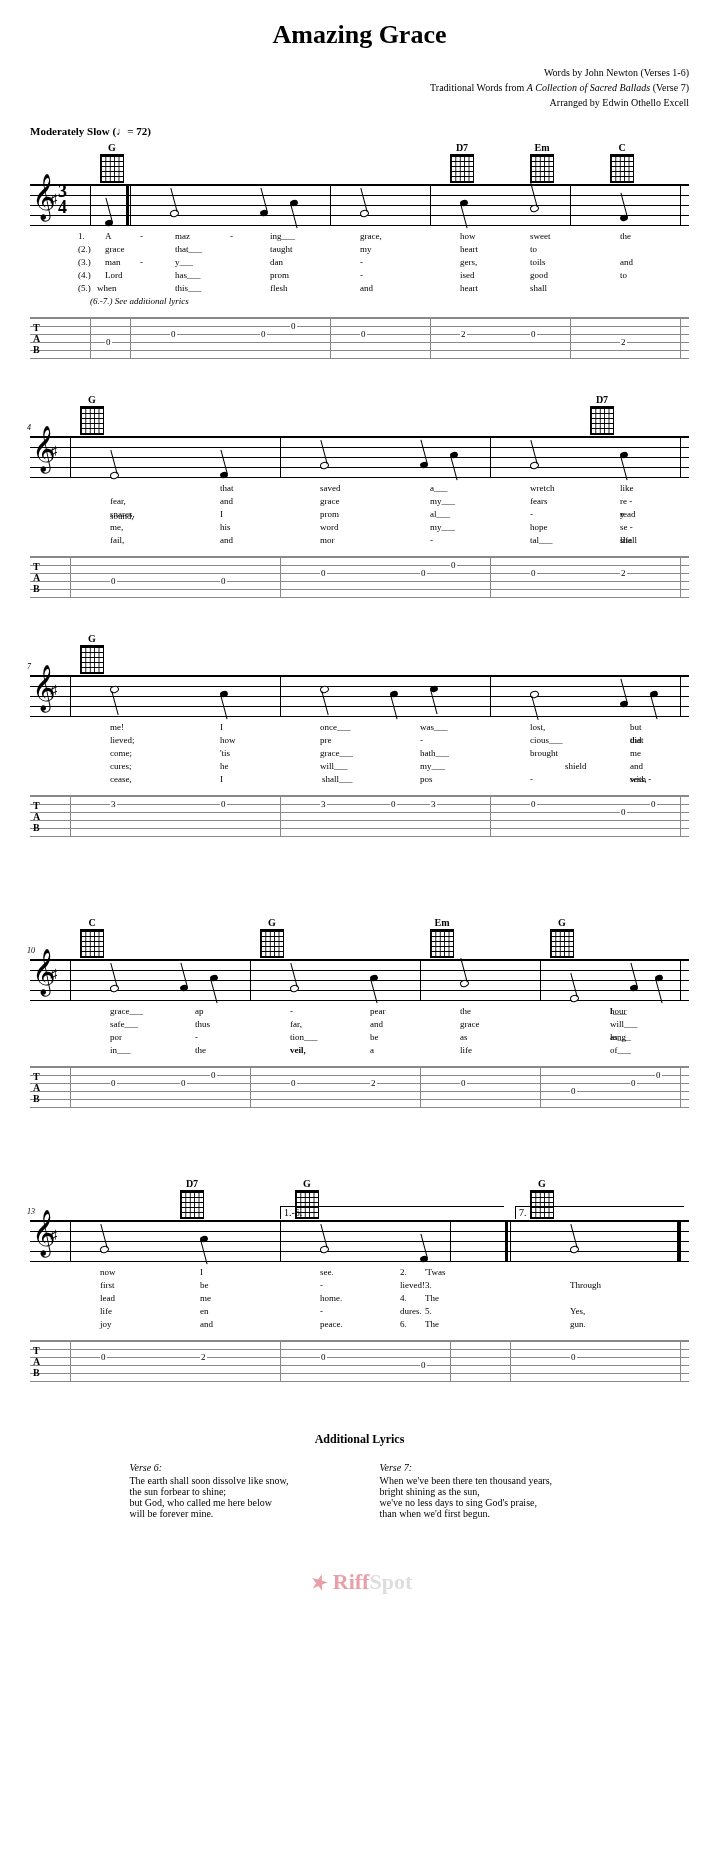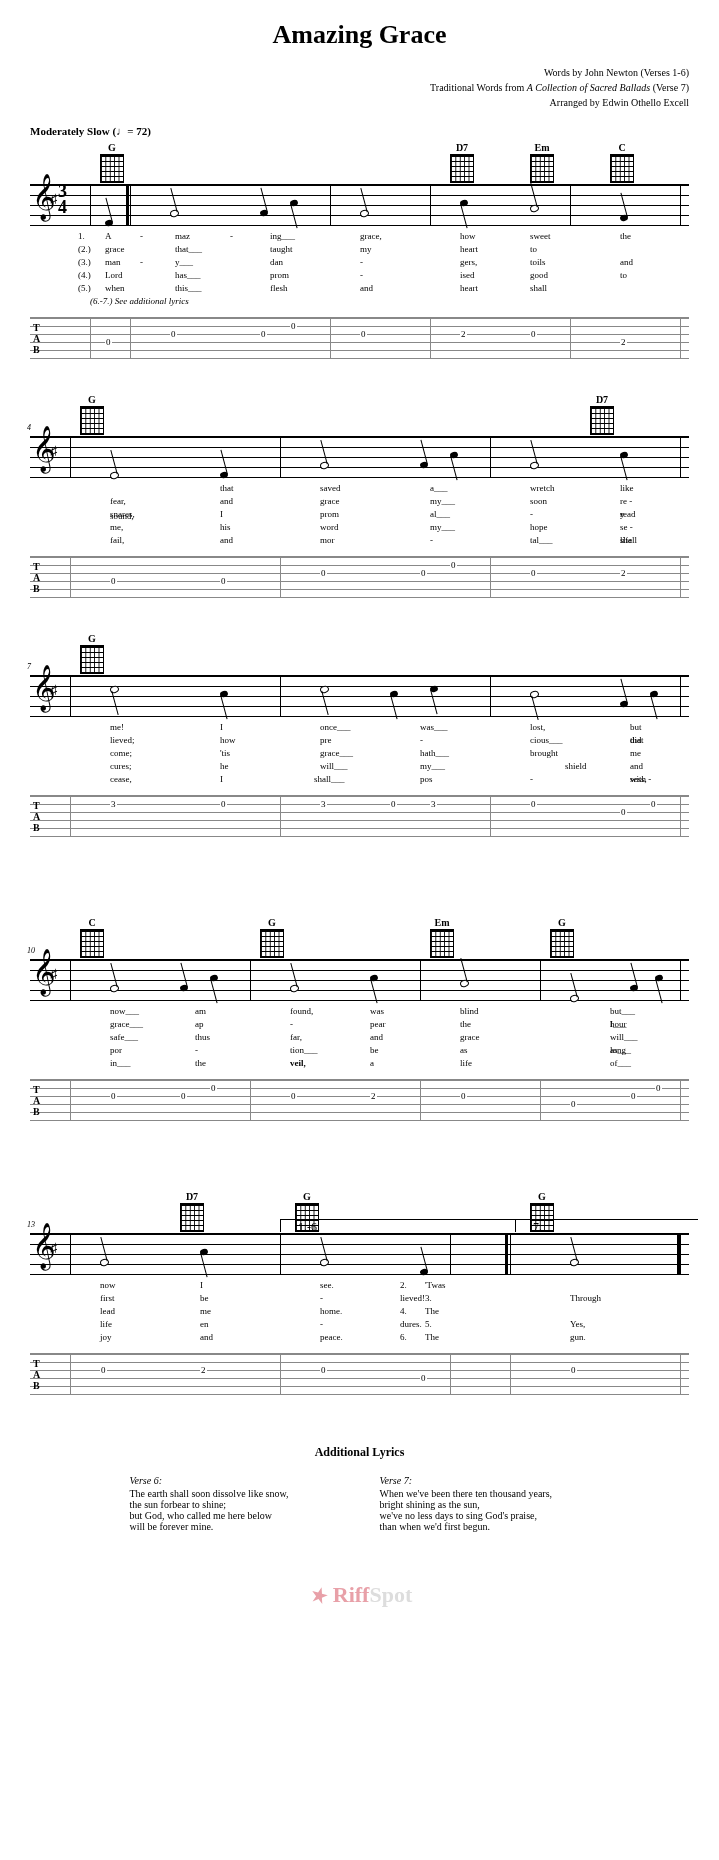--- a/index.html
+++ b/index.html
@@ -152,22 +152,22 @@
     top: -14px;
     font-size: 8px;
     font-style: italic;
   }
   .volta {
     position: absolute;
     top: -15px;
     height: 12px;
     border-top: 1px solid #000;
     border-left: 1px solid #000;
-    font-size: 12px;
-    padding-left: 17px;
+    font-size: 10px;
+    padding-left: 3px;
   }
   .additional-title {
     text-align: center;
     font-weight: bold;
     font-size: 12px;
     margin-top: 50px;
     margin-bottom: 15px;
   }
   .additional-lyrics {
     display: flex;
@@ -295,21 +295,21 @@
           <div class="lyric-cell" style="left: 75px;">Lord</div>
           <div class="lyric-cell" style="left: 145px;">has___</div>
           <div class="lyric-cell" style="left: 240px;">prom</div>
           <div class="lyric-cell" style="left: 330px;">-</div>
           <div class="lyric-cell" style="left: 430px;">ised</div>
           <div class="lyric-cell" style="left: 500px;">good</div>
           <div class="lyric-cell" style="left: 590px;">to</div>
         </div>
         <div class="lyric-row">
           <div class="lyric-cell" style="left: 48px;">(5.)</div>
-          <div class="lyric-cell" style="left: 75px; text-align: right;">when</div>
+          <div class="lyric-cell" style="left: 67px; text-align: right;">when</div>
           <div class="lyric-cell" style="left: 145px;">this___</div>
           <div class="lyric-cell" style="left: 240px;">flesh</div>
           <div class="lyric-cell" style="left: 330px;">and</div>
           <div class="lyric-cell" style="left: 430px;">heart</div>
           <div class="lyric-cell" style="left: 500px;">shall</div>
         </div>
         <div class="lyric-row">
           <div class="lyric-note">(6.-7.)  See additional lyrics</div>
         </div>
       </div>
@@ -379,21 +379,21 @@
           <div class="lyric-cell" style="left: 290px;">saved</div>
           <div class="lyric-cell" style="left: 400px;">a___</div>
           <div class="lyric-cell" style="left: 500px;">wretch</div>
           <div class="lyric-cell" style="left: 590px;">like</div>
         </div>
         <div class="lyric-row">
           <div class="lyric-cell" style="left: 80px;">fear,</div>
           <div class="lyric-cell" style="left: 190px;">and</div>
           <div class="lyric-cell" style="left: 290px;">grace</div>
           <div class="lyric-cell" style="left: 400px;">my___</div>
-          <div class="lyric-cell" style="left: 500px;">soon</div>
+          <div class="lyric-cell" style="left: 500px;">fears</div>
           <div class="lyric-cell" style="left: 590px;">re -</div>
         </div>
         <div class="lyric-row">
           <div class="lyric-cell" style="left: 80px;">snares,</div>
           <div class="lyric-cell" style="left: 190px;">I</div>
           <div class="lyric-cell" style="left: 290px;">prom</div>
           <div class="lyric-cell" style="left: 400px;">al___</div>
           <div class="lyric-cell" style="left: 500px;">-</div>
           <div class="lyric-cell" style="left: 590px;">read</div>
           <div class="lyric-cell" style="left: 590px;">-</div>
@@ -502,21 +502,21 @@
           <div class="lyric-cell" style="left: 80px;">cures;</div>
           <div class="lyric-cell" style="left: 190px;">he</div>
           <div class="lyric-cell" style="left: 290px;">will___</div>
           <div class="lyric-cell" style="left: 390px;">my___</div>
           <div class="lyric-cell" style="left: 500px; margin-left: 35px;">shield</div>
           <div class="lyric-cell" style="left: 600px;">and</div>
         </div>
         <div class="lyric-row">
           <div class="lyric-cell" style="left: 80px;">cease,</div>
           <div class="lyric-cell" style="left: 190px;">I</div>
-          <div class="lyric-cell" style="left: 284px;">shall___</div>
+          <div class="lyric-cell" style="left: 292px;">shall___</div>
           <div class="lyric-cell" style="left: 390px;">pos</div>
           <div class="lyric-cell" style="left: 500px;">-</div>
           <div class="lyric-cell" style="left: 600px;">sess,</div>
           <div class="lyric-cell" style="left: 600px;">with -</div>
         </div>
       </div>
       <div class="tab">
         <div class="tab-label">T<br>A<br>B</div>
         <div class="barline" style="left: 40px; background: rgb(136, 136, 136);"></div>
         <div class="barline" style="left: 250px; background: rgb(136, 136, 136);"></div>
@@ -582,28 +582,20 @@
           <div class="stem"></div>
         </div>
         <div class="note" style="left: 600px; top: 25px;">
           <div class="stem"></div>
         </div>
         <div class="note down" style="left: 625px; top: 15px;">
           <div class="stem"></div>
         </div>
       </div>
       <div class="lyrics">
-        <div class="lyric-row">
-          <div class="lyric-cell" style="left: 80px;">now___</div>
-          <div class="lyric-cell" style="left: 165px;">am</div>
-          <div class="lyric-cell" style="left: 260px;">found,</div>
-          <div class="lyric-cell" style="left: 340px;">was</div>
-          <div class="lyric-cell" style="left: 430px;">blind</div>
-          <div class="lyric-cell" style="left: 580px;">but___</div>
-        </div>
         <div class="lyric-row">
           <div class="lyric-cell" style="left: 80px;">grace___</div>
           <div class="lyric-cell" style="left: 165px;">ap</div>
           <div class="lyric-cell" style="left: 260px;">-</div>
           <div class="lyric-cell" style="left: 340px;">pear</div>
           <div class="lyric-cell" style="left: 430px;">the</div>
           <div class="lyric-cell" style="left: 580px;">hour</div>
           <div class="lyric-cell" style="left: 580px;">I___</div>
         </div>
         <div class="lyric-row">

